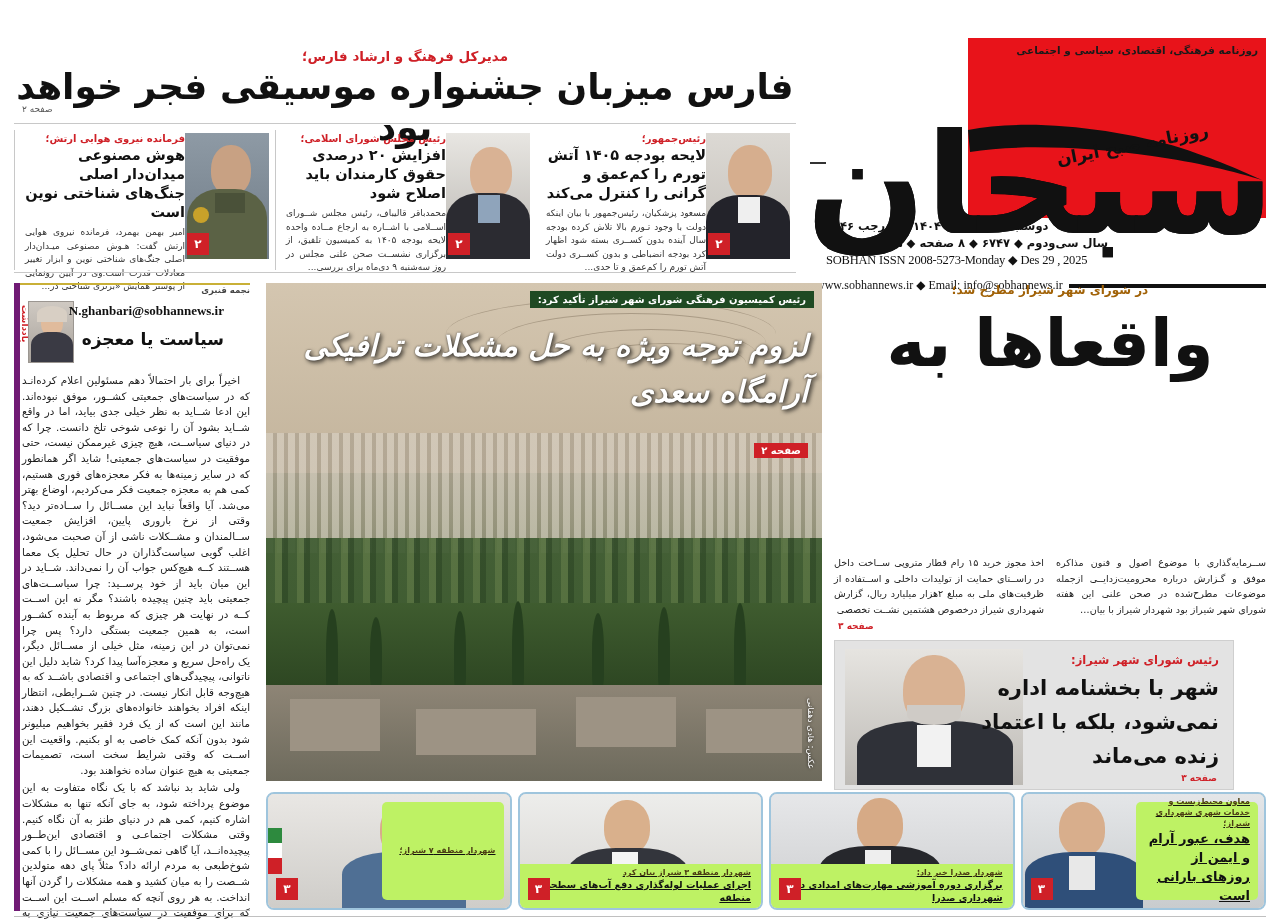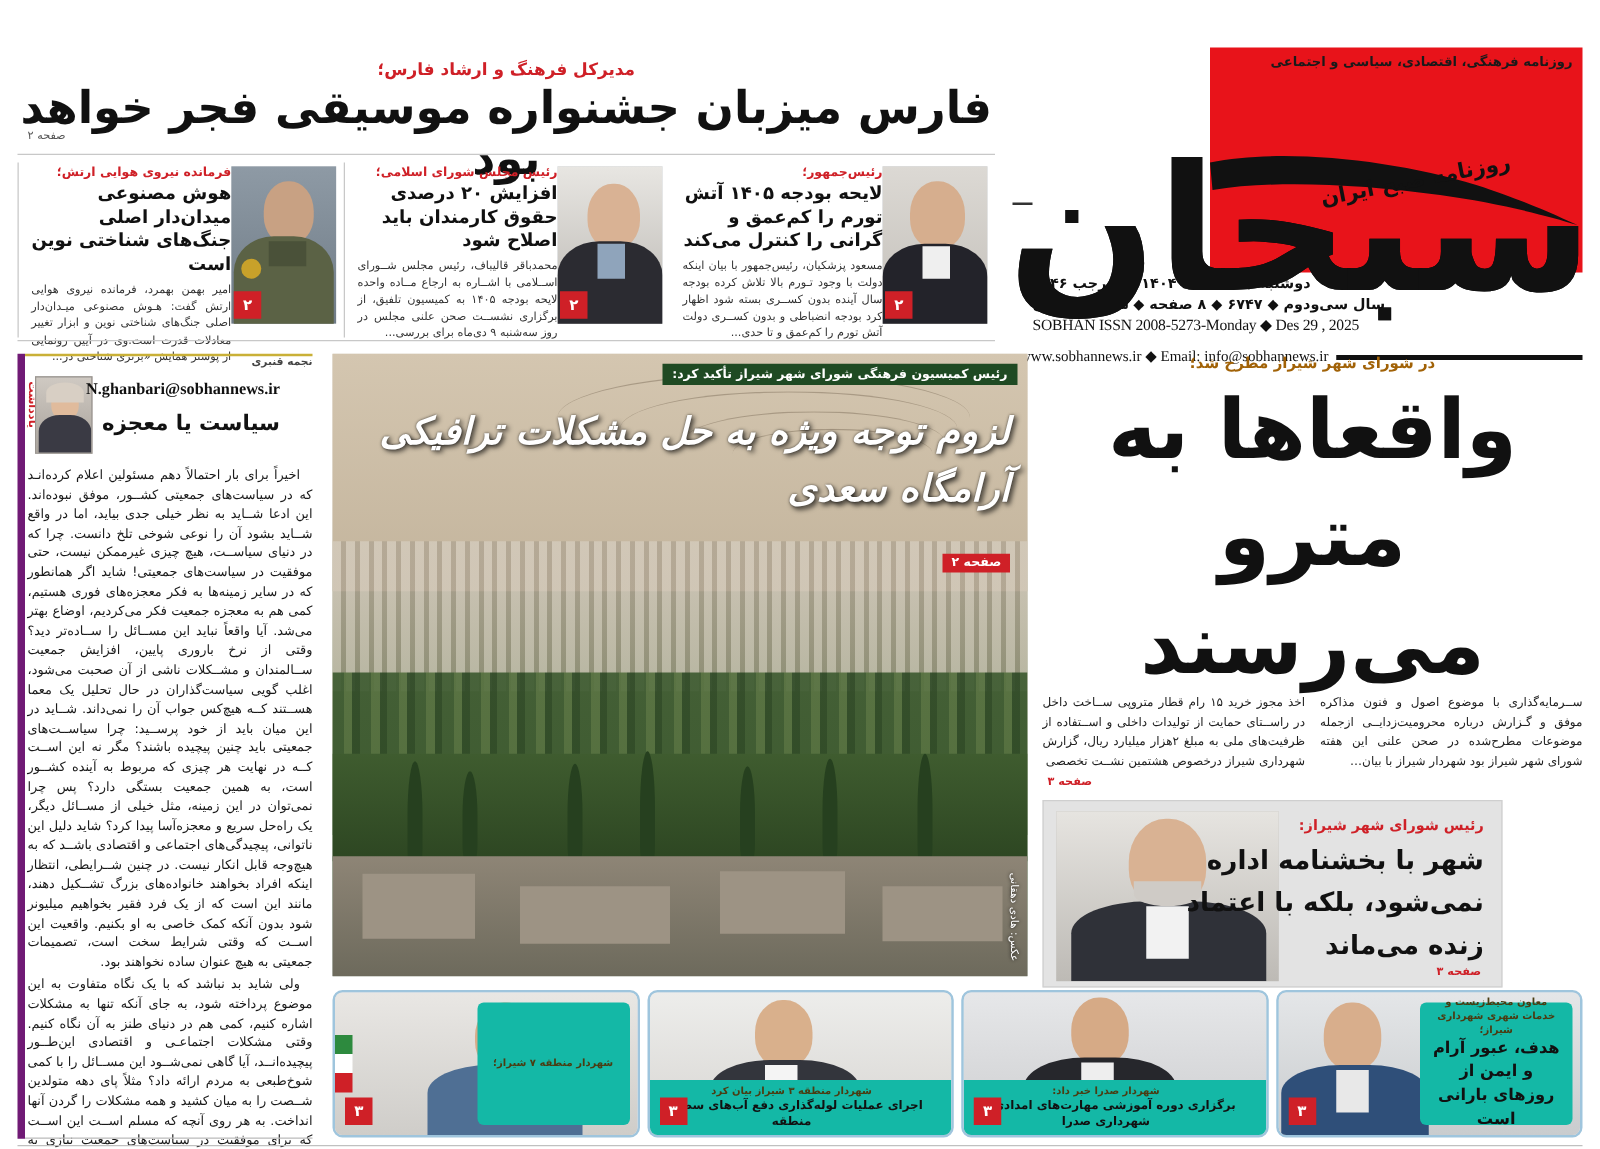--- a/index.html
+++ b/index.html
@@ -428,21 +428,21 @@
     left: 4px; top: 338px;
     font-size: 9px;
     color: #cf2027;
     font-weight: bold;
   }
 
   
   .graybox {
     position: absolute;
     left: 834px; top: 640px;
-    width: 368px; height: 150px;
+    width: 400px; height: 150px;
     background: #e3e3e3;
     border: 1px solid #cfcfcf;
     overflow: hidden;
   }
   .gb-kicker {
     position: absolute;
     right: 14px; top: 12px;
     color: #cf2027;
     font-size: 11.5px;
     font-weight: bold;
@@ -489,37 +489,38 @@
     background: #eef1f3;
     overflow: hidden;
   }
   .bs-photo {
     position: absolute;
     inset: 0;
     background: #d5d8da;
   }
   .bs-caption {
     position: absolute;
-    background: #14b8a6;
+    background: #bef264;
     color: #111;
     padding: 4px 8px 5px 8px;
-    text-align: center;
+    text-align: right;
+    text-decoration: underline;
   }
   .bs-caption.side {
     right: 6px; top: 8px; bottom: 8px;
     width: 122px;
     border-radius: 5px;
     display: flex;
     flex-direction: column;
     justify-content: center;
   }
   .bs-caption.bottomband {
     left: 0; right: 0; bottom: 0;
     border-radius: 0;
-    padding: 3px 20px 4px 6px;
+    padding: 3px 10px 4px 6px;
   }
   .bs-kicker { font-size: 8px; font-weight: bold; color: #4a3c12; line-height: 11px; }
   .bs-title { font-size: 13px; font-weight: bold; line-height: 19px; color: #111; }
   .bs-title.small { font-size: 9.5px; line-height: 13px; }
   .bs-badge {
     position: absolute;
     left: 8px; bottom: 8px;
     width: 22px; height: 22px;
     background: #cf2027;
     color: #fff;
@@ -680,21 +681,20 @@
     </div>
     <div class="cb-overlay-kicker">رئیس کمیسیون فرهنگی شورای شهر شیراز تأکید کرد:</div>
     <div class="cb-title">لزوم توجه ویژه به حل مشکلات ترافیکی آرامگاه سعدی</div>
     <div class="cb-pagebadge">صفحه ۲</div>
     <div class="cb-credit">عکس: هادی دهقانی</div>
   </div>
 
   <div class="mainstory">
     <div class="ms-kicker">در شورای شهر شیراز مطرح شد؛</div>
     <div class="ms-title">واقعا‌ها به</div>
-    <div class="ms-title">مترو می‌رسند</div>
     <div class="ms-lead">
       <div>ســرمایه‌گذاری با موضوع اصول و فنون مذاکره موفق و گـزارش درباره محرومیت‌زدایــی ازجمله موضوعات مطرح‌شده در صحن علنی این هفته شورای شهر شیراز بود شهردار شیراز با بیان…</div>
       <div>اخذ مجوز خرید ۱۵ رام قطار متروپی ســاخت داخل در راســتای حمایت از تولیدات داخلی و اســتفاده از ظرفیت‌های ملی به مبلغ ۲هزار میلیارد ریال، گزارش شهرداری شیراز درخصوص هشتمین نشــت تخصصی</div>
     </div>
     <div class="ms-pagetag">صفحه ۳</div>
   </div>
 
   <div class="graybox">
     <div class="gb-photo">
       <div class="portrait">

